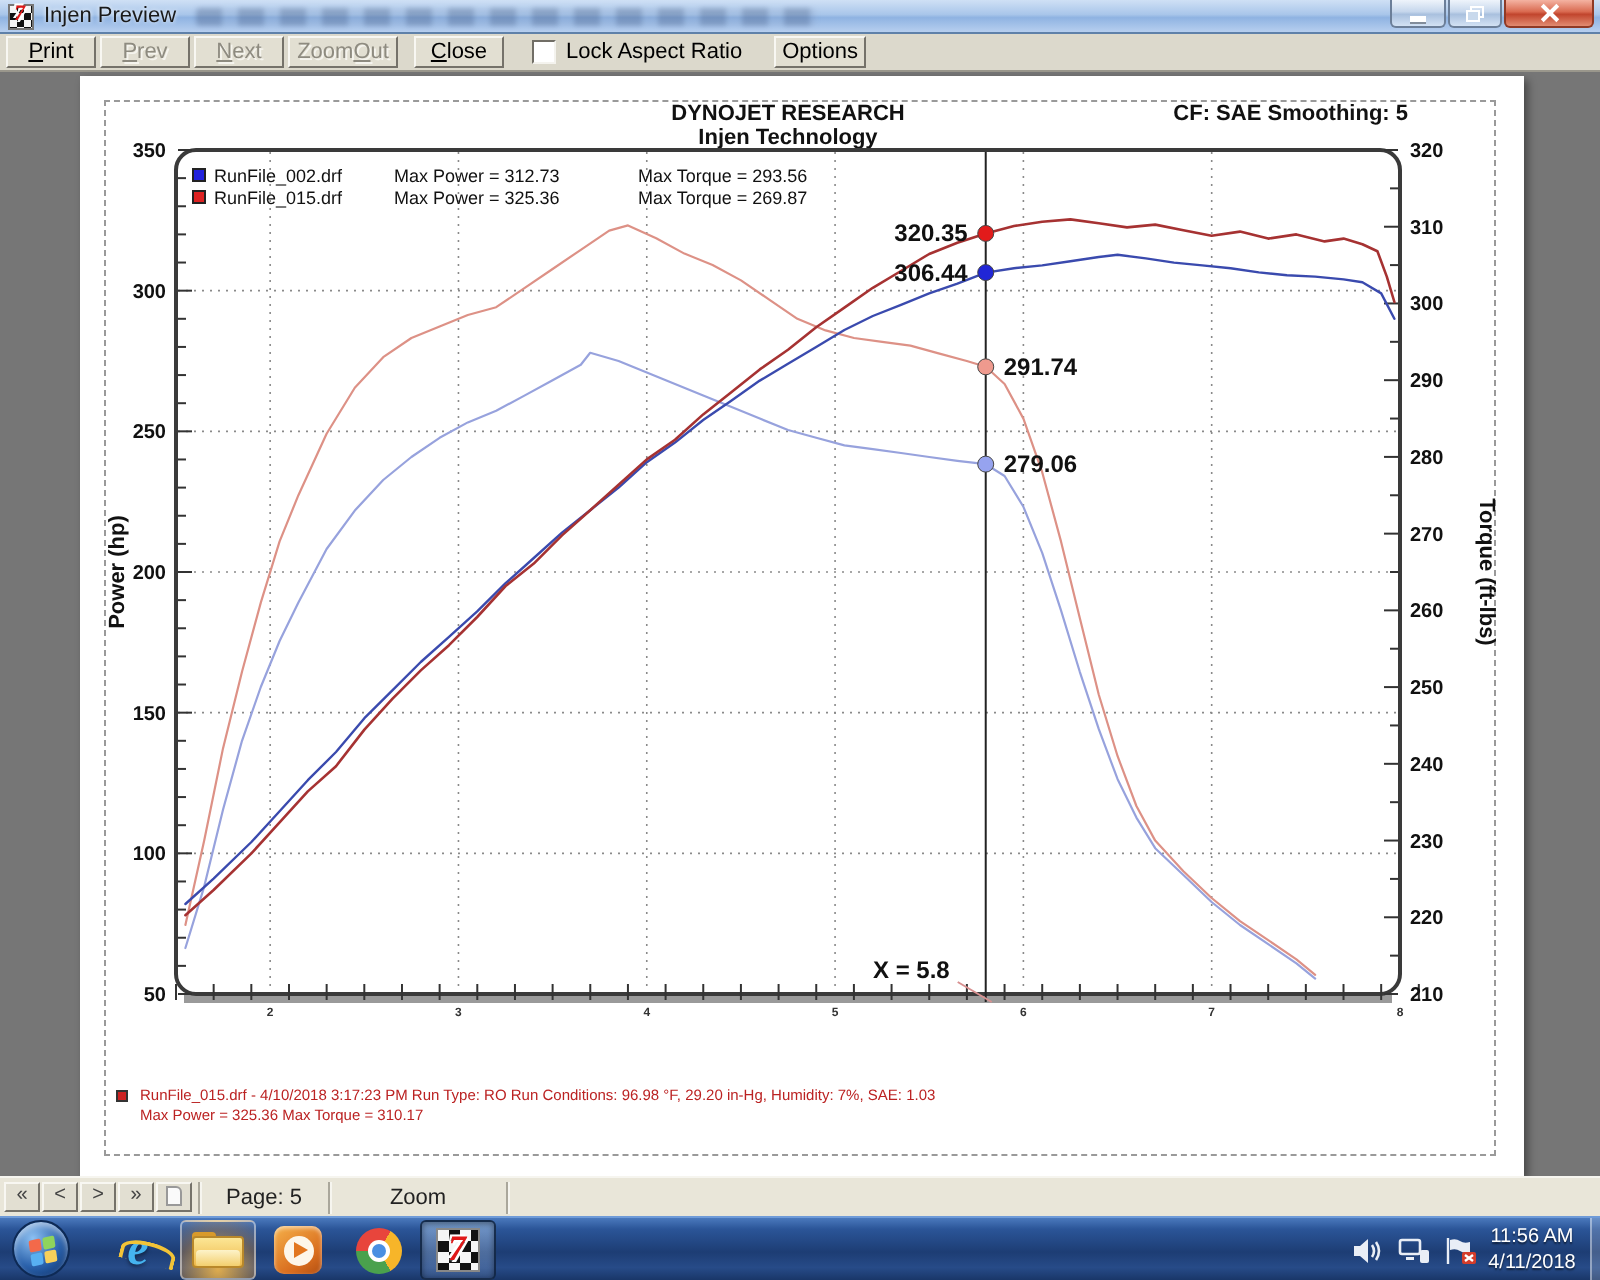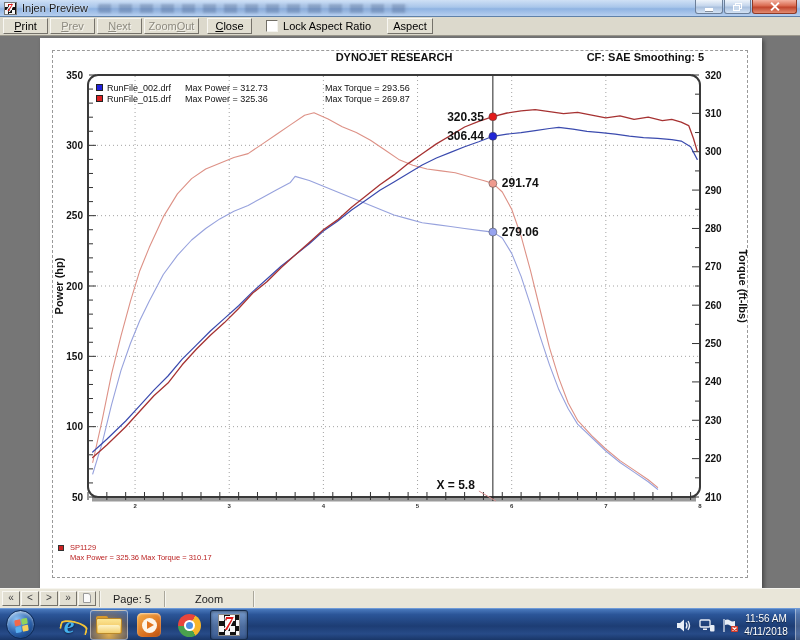--- a/index.html
+++ b/index.html
@@ -55,21 +55,21 @@
     border:1px dashed #9a9a9a; }
   .chart-text { position:absolute; color:#111; }
   #chart-title { left:48px; top:13px; width:612px; text-align:center; font-weight:bold; font-size:11px; }
   #chart-subtitle { left:48px; top:25px; width:612px; text-align:center; font-weight:bold; font-size:11px; }
   #corner-note { right:58px; top:13px; font-weight:bold; font-size:11px; }
   #ylabel-left { left:-26px; top:242px; width:90px; text-align:center; font-weight:bold; font-size:11px; transform:rotate(-90deg); }
   #ylabel-right { left:648px; top:242px; width:110px; text-align:center; font-weight:bold; font-size:11px; transform:rotate(90deg); }
   #legend { position:absolute; left:56px; top:44px; font-size:9px; font-weight:normal; color:#111; }
   .leg-row { display:flex; align-items:center; height:11px; }
   .leg-swatch { width:7px; height:7px; border:1px solid #222; margin-right:4px; }
-  .leg-file { width:78px; } .leg-power { width:140px; }
+  .leg-file { width:78px; } .leg-power { width:122px;margin-left:12px; }
   .fn-block { position:absolute; left:18px; padding-left:12px; font-size:7.5px; line-height:10px; width:560px; }
   .fn-swatch { position:absolute; left:0; top:2px; width:6px; height:6px; border:1px solid #333; }
   #fn-blue { top:470px; color:#2222bb; } #fn-blue .fn-swatch { background:#2222cc; }
   #fn-red { top:505px; color:#bb2222; } #fn-red .fn-swatch { background:#cc2222; }
   #plot-svg { position:absolute; left:0; top:0; }
   .grid { stroke:#8a8a8a; stroke-width:.8; stroke-dasharray:1 3; }
   .tick { stroke:#333; stroke-width:1; }
   .ylab { font:bold 10px "Liberation Sans",sans-serif; fill:#111; }
   .xlab { font:bold 6px "Liberation Sans",sans-serif; fill:#333; }
   .dotlab, .cursorlab { font:bold 12px "Liberation Sans",sans-serif; fill:#111; }
@@ -188,31 +188,32 @@
     <div class="tbtn" id="tb-close">
         <span></span>
         <span class="key">C</span>
         <span>lose</span>
       </div>
     <div id="lock-wrap">
       <span id="lock-box"></span>
       <span><span></span><span class="key">L</span><span>ock Aspect Ratio</span></span>
     </div>
     <div class="tbtn" id="tb-options">
-        <span>Aspect</span>
+        <span>Options</span>
         <span class="key"></span>
         <span></span>
       </div>
   </div>
 
   <div id="preview">
     <div id="page">
       <div id="margin-border"></div>
 
       <div class="chart-text" id="chart-title">DYNOJET RESEARCH</div>
+      <div class="chart-text" id="chart-subtitle">Injen Technology</div>
       <div class="chart-text" id="corner-note">CF: SAE  Smoothing: 5</div>
       <div class="chart-text" id="ylabel-left">Power (hp)</div>
       <div class="chart-text" id="ylabel-right">Torque (ft-lbs)</div>
 
       <svg id="plot-svg" width="722" height="550">
           <line x1="49" y1="388.6666666666667" x2="659" y2="388.6666666666667" class="grid"></line>
           <line x1="49" y1="318.3333333333333" x2="659" y2="318.3333333333333" class="grid"></line>
           <line x1="49" y1="248" x2="659" y2="248" class="grid"></line>
           <line x1="49" y1="177.66666666666666" x2="659" y2="177.66666666666666" class="grid"></line>
           <line x1="49" y1="107.33333333333333" x2="659" y2="107.33333333333333" class="grid"></line>
@@ -365,21 +366,21 @@
         <div class="leg-row">
           <span class="leg-swatch" style="background:#dd2222;"></span>
           <span class="leg-file">RunFile_015.drf</span>
           <span class="leg-power">Max Power = 325.36</span>
           <span class="leg-torque">Max Torque = 269.87</span>
         </div>
       </div>
 
       <div class="fn-block" id="fn-red">
         <span class="fn-swatch"></span>
-        <div>SP1129</div>
+        <div>RunFile_015.drf - 4/10/2018 3:17:23 PM  Run Type: RO  Run Conditions: 96.98 °F, 29.20 in-Hg,  Humidity:  7%, SAE: 1.03</div>
         <div>Max Power = 325.36  Max Torque = 310.17</div>
       </div>
     </div>
   </div>
 
   <div id="statusbar">
     <div id="nav-btns">
       <div class="navb">«</div>
       <div class="navb">&lt;</div>
       <div class="navb">&gt;</div>

